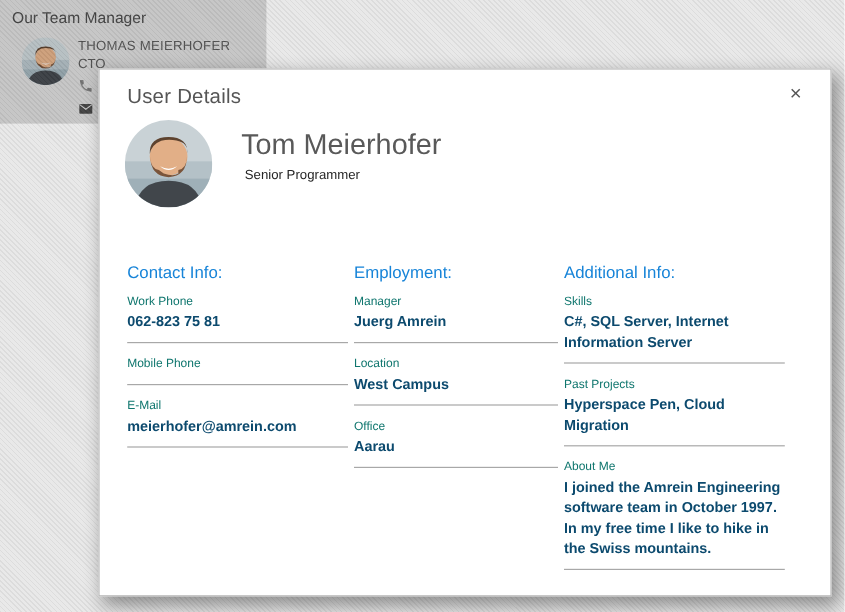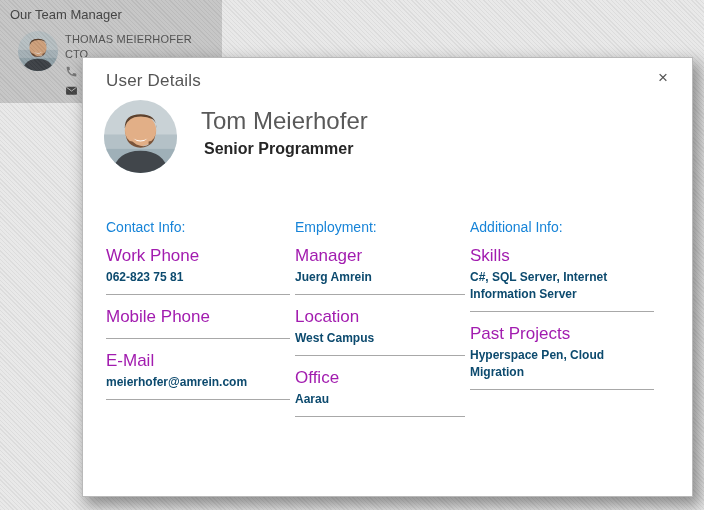--- a/index.html
+++ b/index.html
@@ -39,29 +39,29 @@
     font-size:17px; color:#555; letter-spacing:.2px;
   }
   .modal-close {
     position:absolute; right:20px; top:8px;
     font-size:17px; color:#555; cursor:pointer; line-height:20px; padding:2px 4px;
   }
   .person-row { position:absolute; left:21px; top:42px; display:flex; }
   .avatar-lg { width:73px; height:73px; border-radius:50%; overflow:hidden; flex:0 0 73px; }
   .person-text { margin-left:24px; margin-top:7px; }
   .person-name { font-size:24px; color:#595959; }
-  .person-title { font-size:16px; font-weight:bold; color:#262626; margin-top:5px; margin-left:3px; }
+  .person-title { font-size:11px; font-weight:normal; color:#262626; margin-top:5px; margin-left:3px; }
 
   .cols {
     position:absolute; left:23px; top:161px; width:570px;
     display:grid; grid-template-columns:184px 170px 184px; column-gap:5px;
   }
   .col-header { font-size:14px; color:#1784d8; margin-bottom:11px; }
   .field { padding-bottom:8px; border-bottom:1px solid #a8a8a8; margin-bottom:12px; }
-  .f-label { font-size:17px; color:#a21caf; margin-bottom:3px; }
+  .f-label { font-size:10px; color:#0f766e; margin-bottom:3px; }
   .f-value { font-size:12px; font-weight:bold; color:#0c4a6e; line-height:17px; white-space:pre-line; }
 </style>
 </head>
 <body>
 
 <svg width="0" height="0" style="position:absolute">
   <defs>
     <g id="avatar-art">
       <rect width="72" height="72" fill="#c9d2d6"></rect>
       <rect y="34" width="72" height="14" fill="#b4c1c7"></rect>
@@ -161,17 +161,22 @@
       <div class="col">
         <div class="col-header">Additional Info:</div>
         <div class="field">
           <div class="f-label">Skills</div>
           <div class="f-value">C#, SQL Server, Internet Information Server</div>
         </div>
         <div class="field">
           <div class="f-label">Past Projects</div>
           <div class="f-value">Hyperspace Pen, Cloud Migration</div>
         </div>
+        <div class="field">
+          <div class="f-label">About Me</div>
+          <div class="f-value">I joined the Amrein Engineering software team in October 1997.
+In my free time I like to hike in the Swiss mountains.</div>
+        </div>
       </div>
 
     </div>
   </div>
 </div>
 
 </body></html>

